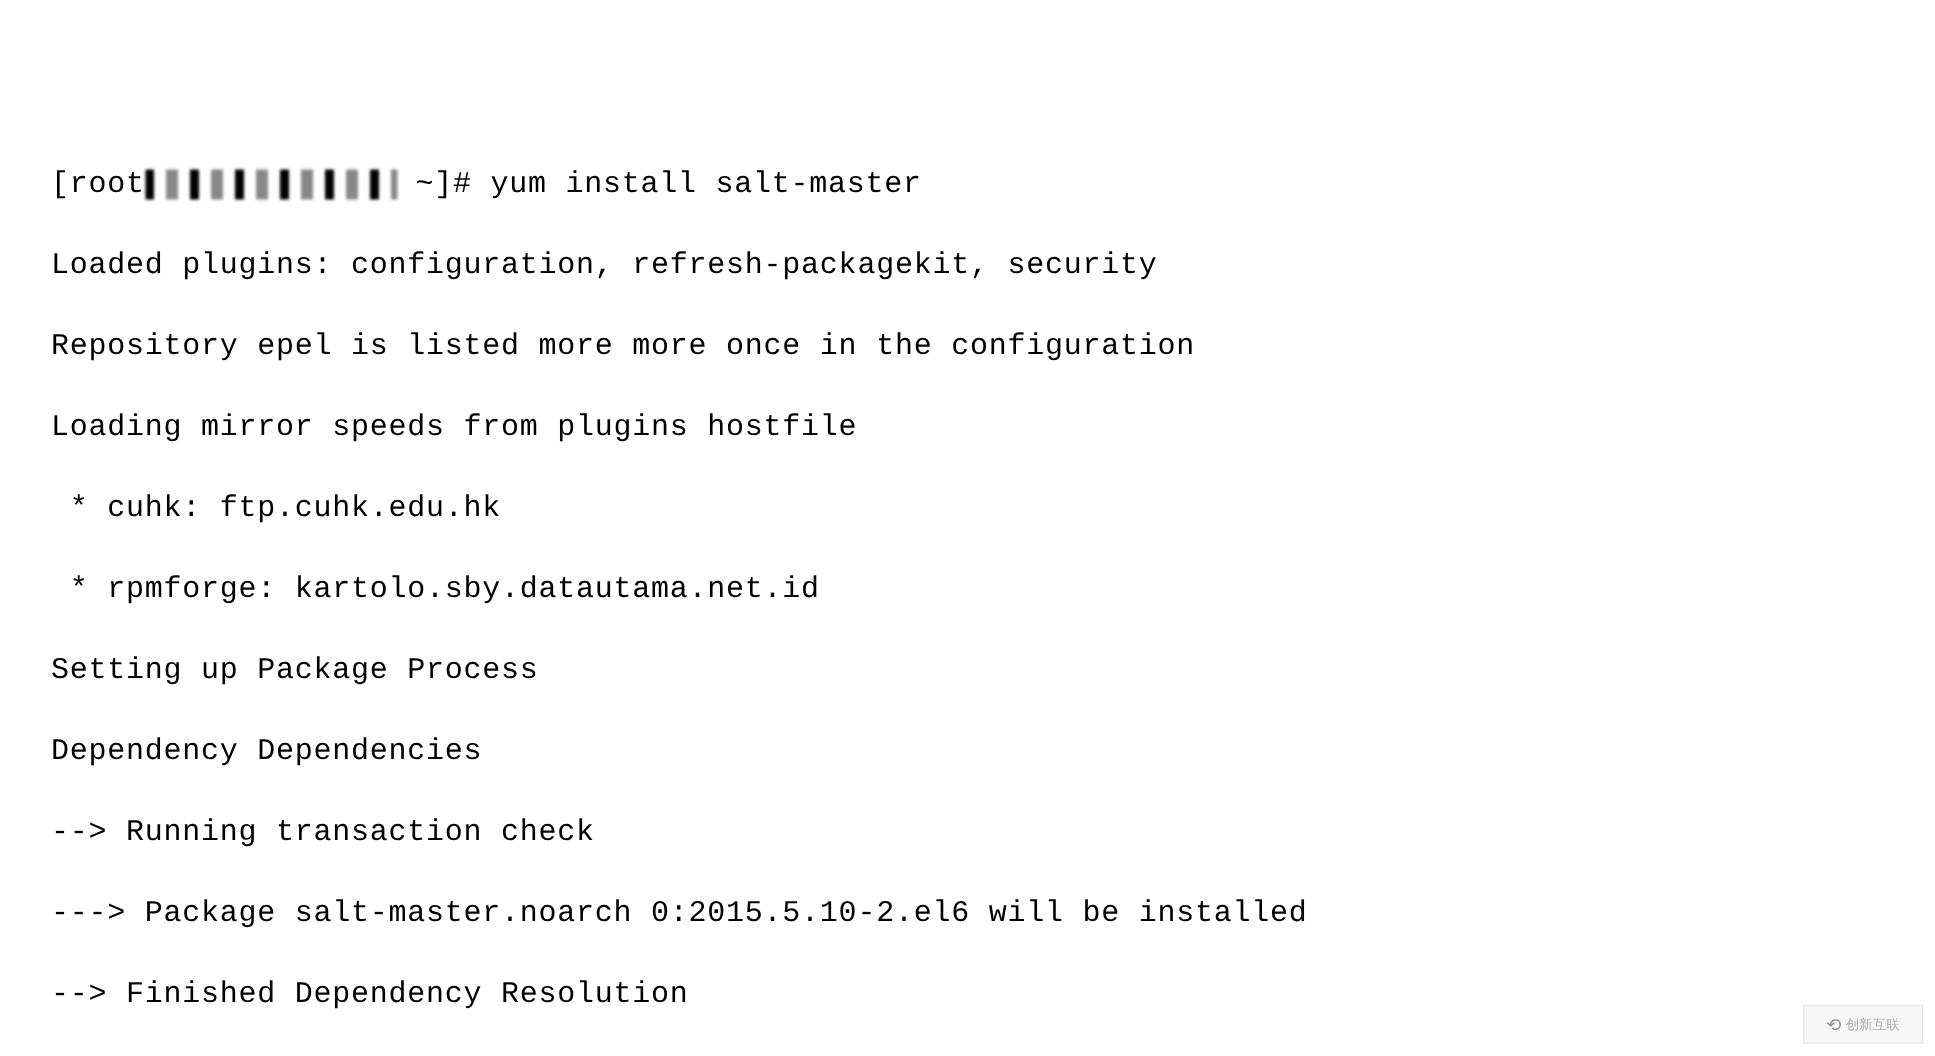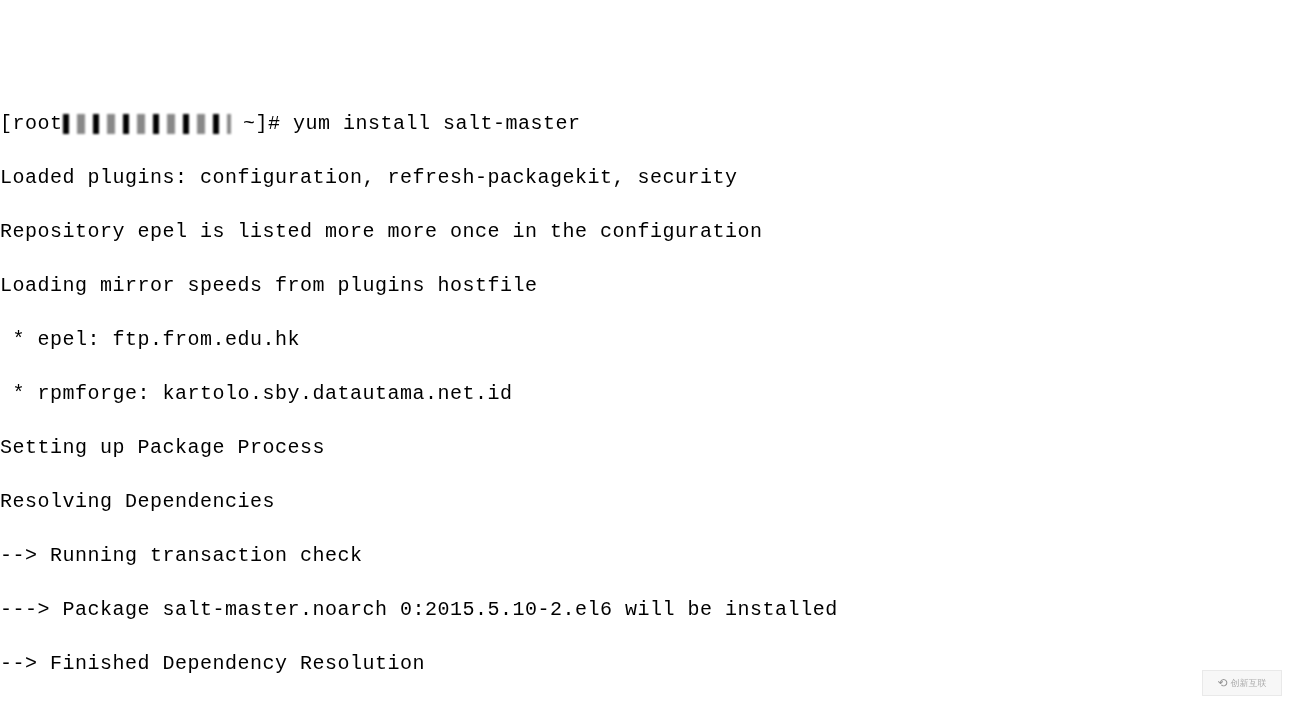--- a/index.html
+++ b/index.html
@@ -16,20 +16,21 @@
       padding: 2px 0 0 0;
       white-space: pre;
       letter-spacing: 0.5px;
       position: relative;
       width: 1290px;
       height: 704px;
       overflow: hidden;
     }
     .terminal-line {
       white-space: pre;
+      padding-left: 34px;
     }
     .pixelated {
       display: inline-block;
       vertical-align: middle;
       width: 168px;
       height: 20px;
       background: repeating-linear-gradient(
         90deg,
         #000 0px, #000 6px,
         #fff 6px, #fff 14px,
@@ -64,24 +65,24 @@
   </style>
 </head>
 <body>
 
 
 
 <div class="terminal-line"><span>[root</span><span class="pixelated"></span><span> ~]# </span><span>yum install salt-master</span></div>
 <div class="terminal-line">Loaded plugins: configuration, refresh-packagekit, security</div>
 <div class="terminal-line">Repository epel is listed more more once in the configuration</div>
 <div class="terminal-line">Loading mirror speeds from plugins hostfile</div>
-<div class="terminal-line"> * epel: ftp.from.edu.hk</div>
+<div class="terminal-line"> * cuhk: ftp.cuhk.edu.hk</div>
 <div class="terminal-line"> * rpmforge: kartolo.sby.datautama.net.id</div>
 <div class="terminal-line">Setting up Package Process</div>
-<div class="terminal-line">Resolving Dependencies</div>
+<div class="terminal-line">Dependency Dependencies</div>
 <div class="terminal-line">--&gt; Running transaction check</div>
 <div class="terminal-line">---&gt; Package salt-master.noarch 0:2015.5.10-2.el6 will be installed</div>
 <div class="terminal-line">--&gt; Finished Dependency Resolution</div>
 <div class="terminal-line"></div>
 
 <div class="terminal-line"></div>
 
 
 
 

